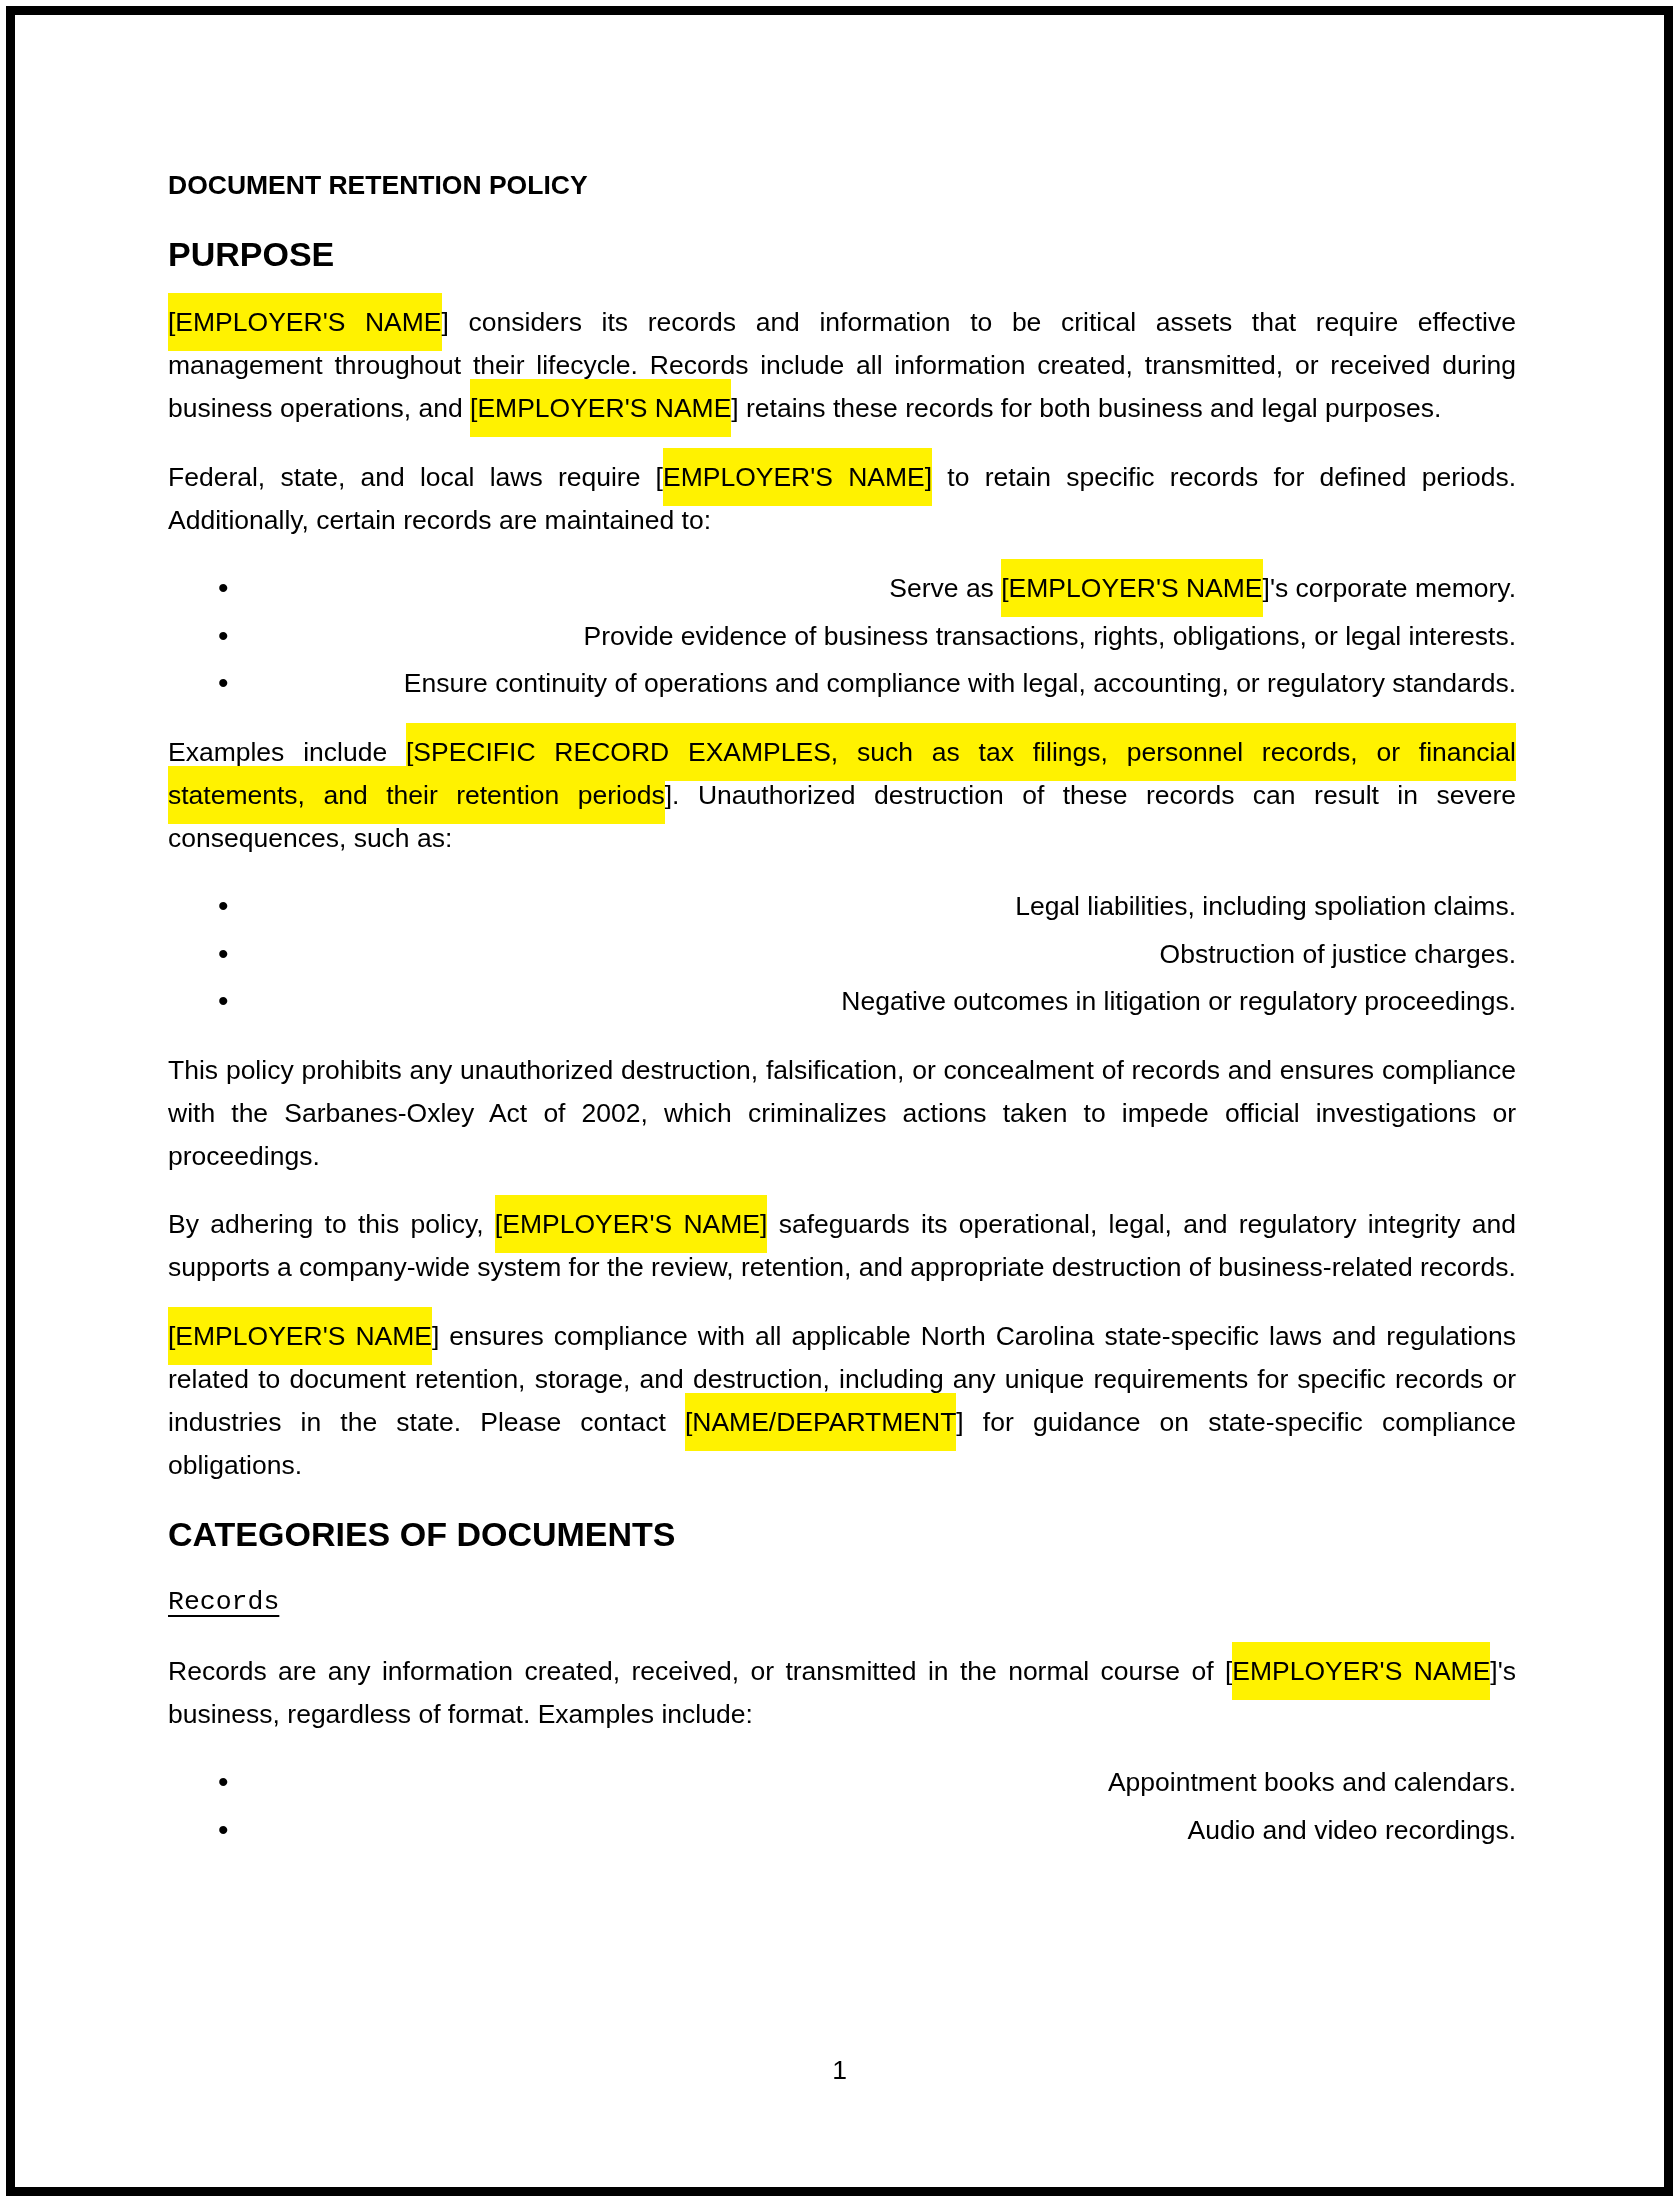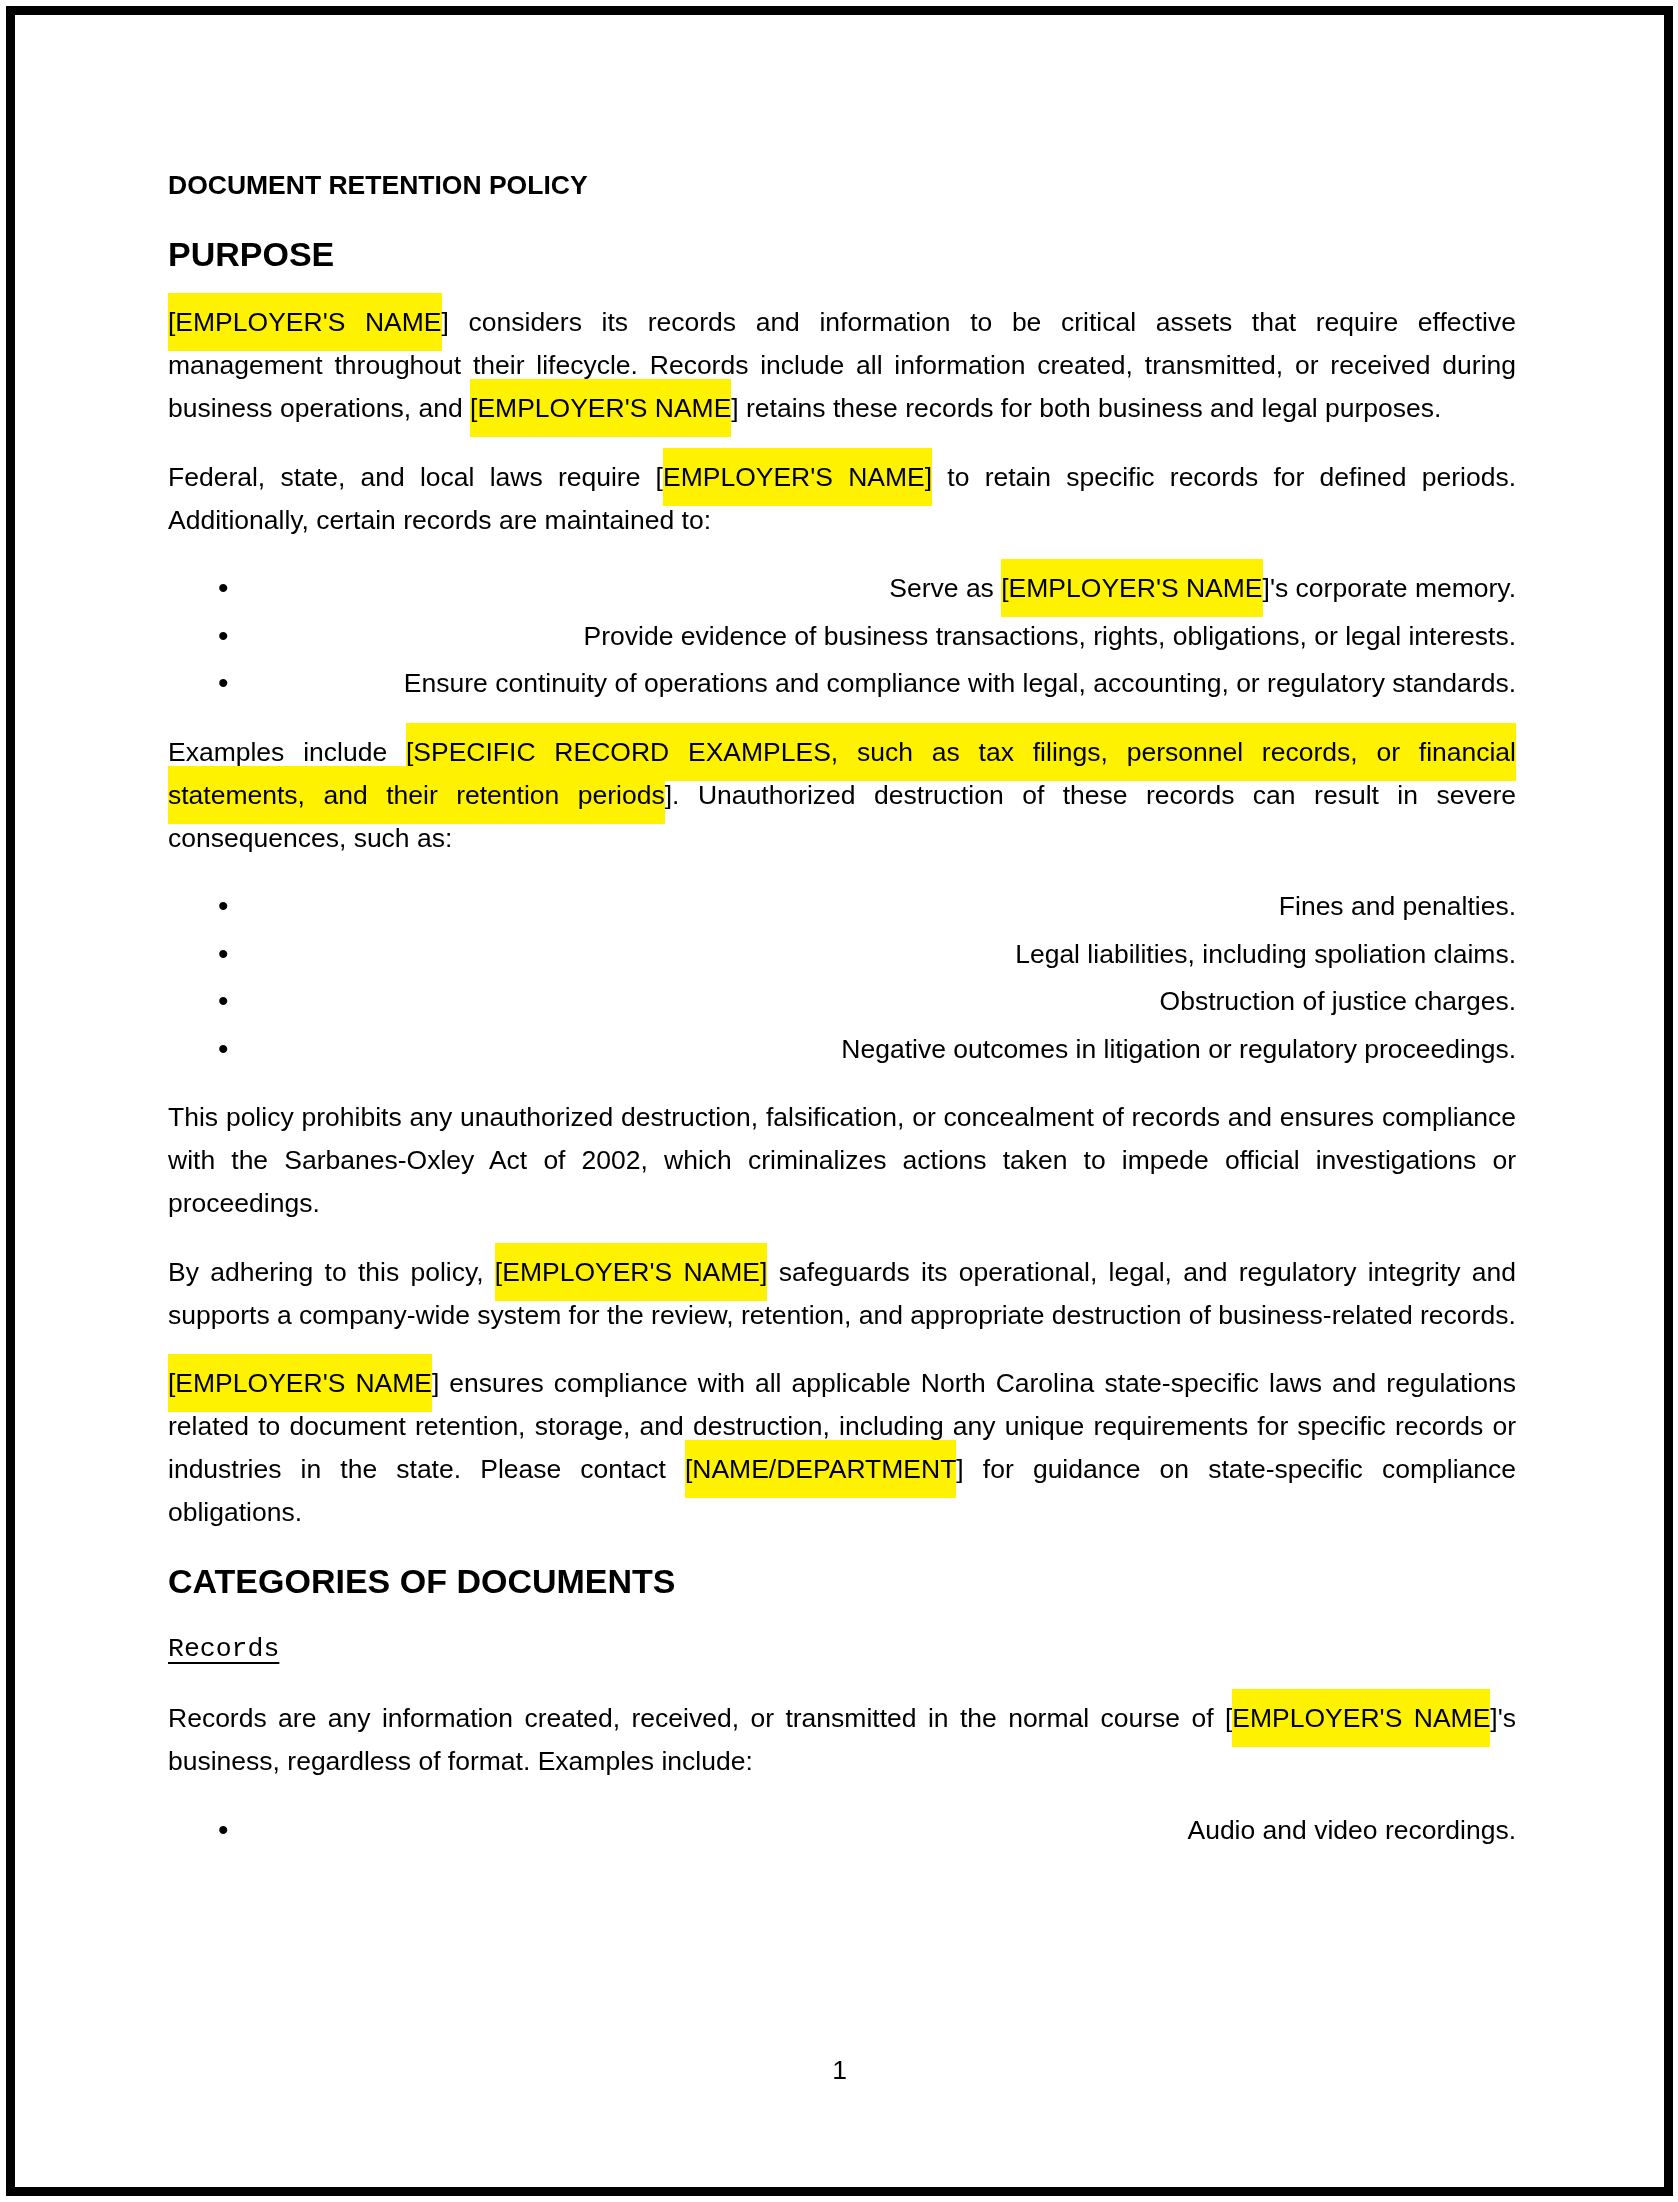--- a/index.html
+++ b/index.html
@@ -91,38 +91,38 @@
 
   <ul class="blist">
     <li><span>Serve as </span><span class="hl">[EMPLOYER'S NAME</span><span>]'s corporate memory.</span></li>
     <li>Provide evidence of business transactions, rights, obligations, or legal interests.</li>
     <li>Ensure continuity of operations and compliance with legal, accounting, or regulatory standards.</li>
   </ul>
 
   <p class="para"><span>Examples include </span><span class="hl">[SPECIFIC RECORD EXAMPLES, such as tax filings, personnel records, or financial statements, and their retention periods</span><span>]. Unauthorized destruction of these records can result in severe consequences, such as:</span></p>
 
   <ul class="blist">
-    <li>Fines and penalties.</li>
     <li>Legal liabilities, including spoliation claims.</li>
     <li>Obstruction of justice charges.</li>
     <li>Negative outcomes in litigation or regulatory proceedings.</li>
   </ul>
 
   <p class="para">This policy prohibits any unauthorized destruction, falsification, or concealment of records and ensures compliance with the Sarbanes-Oxley Act of 2002, which criminalizes actions taken to impede official investigations or proceedings.</p>
 
   <p class="para"><span>By adhering to this policy, </span><span class="hl">[EMPLOYER'S NAME]</span><span> safeguards its operational, legal, and regulatory integrity and supports a company-wide system for the review, retention, and appropriate destruction of business-related records.</span></p>
 
   <p class="para"><span class="hl">[EMPLOYER'S NAME</span><span>] ensures compliance with all applicable North Carolina state-specific laws and regulations related to document retention, storage, and destruction, including any unique requirements for specific records or industries in the state. Please contact </span><span class="hl">[NAME/DEPARTMENT</span><span>] for guidance on state-specific compliance obligations.</span></p>
 
   <div class="heading">CATEGORIES OF DOCUMENTS</div>
 
   <div class="subheading">Records</div>
 
   <p class="para"><span>Records are any information created, received, or transmitted in the normal course of [</span><span class="hl">EMPLOYER'S NAME</span><span>]'s business, regardless of format. Examples include:</span></p>
 
   <ul class="blist">
+    <li>Appointment books and calendars.</li>
     <li>Audio and video recordings.</li>
   </ul>
 
 </div>
 
 <div class="footer"><span>1</span></div>
 
 
 </body></html>

